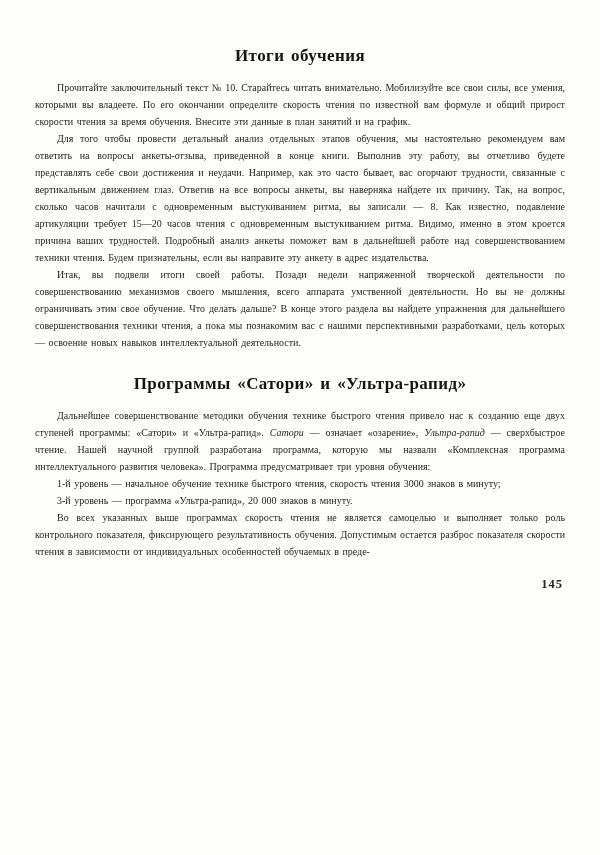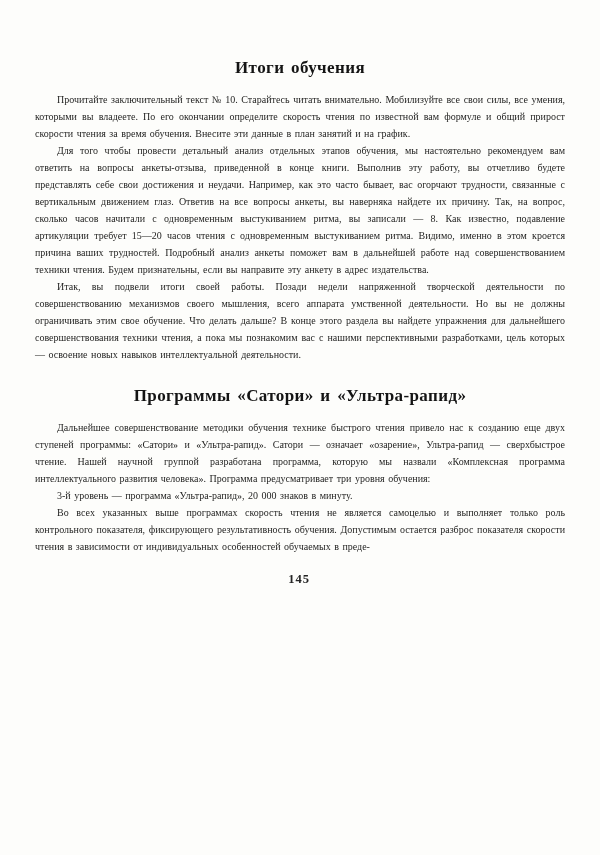--- a/index.html
+++ b/index.html
@@ -6,21 +6,21 @@
   html, body { width: 600px; height: 855px; }
   body {
     background: #fdfdfb;
     font-family: "Liberation Serif", "DejaVu Serif", serif;
     color: #1f1f1e;
     overflow: hidden;
   }
   .page {
     width: 600px;
     height: 855px;
-    padding: 58px 35px 0 35px;
+    padding: 46px 35px 0 35px;
     position: relative;
     background: #fdfdfb;
   }
   .section-heading {
     font-size: 17px;
     font-weight: bold;
     text-align: center;
     letter-spacing: 0.4px;
     word-spacing: 2px;
     color: #141414;
@@ -29,24 +29,24 @@
   .section-2 .section-heading {
     margin-top: 23px;
   }
   .paras p {
     font-size: 10px;
     line-height: 17px;
     text-align: justify;
     text-indent: 22px;
     word-spacing: 1px;
   }
-  .paras p .italic { }
+  .paras p .italic { font-style: italic; }
   .page-footer {
     margin-top: 14px;
-    text-align: center;
+    text-align: right;
     padding-right: 2px;
   }
   .page-number {
     font-size: 12.5px;
     font-weight: bold;
     color: #242424;
     letter-spacing: 1px;
   }
 </style>
 </head>
@@ -60,20 +60,21 @@
         <p><span>Прочитайте заключительный текст № 10. Старайтесь читать внимательно. Мобилизуйте все свои силы, все умения, которыми вы владеете. По его окончании определите скорость чтения по известной вам формуле и общий прирост скорости чтения за время обучения. Внесите эти данные в план занятий и на график.</span></p>
         <p><span>Для того чтобы провести детальный анализ отдельных этапов обучения, мы настоятельно рекомендуем вам ответить на вопросы анкеты-отзыва, приведенной в конце книги. Выполнив эту работу, вы отчетливо будете представлять себе свои достижения и неудачи. Например, как это часто бывает, вас огорчают трудности, связанные с вертикальным движением глаз. Ответив на все вопросы анкеты, вы наверняка найдете их причину. Так, на вопрос, сколько часов начитали с одновременным выстукиванием ритма, вы записали — 8. Как известно, подавление артикуляции требует 15—20 часов чтения с одновременным выстукиванием ритма. Видимо, именно в этом кроется причина ваших трудностей. Подробный анализ анкеты поможет вам в дальнейшей работе над совершенствованием техники чтения. Будем признательны, если вы направите эту анкету в адрес издательства.</span></p>
         <p><span>Итак, вы подвели итоги своей работы. Позади недели напряженной творческой деятельности по совершенствованию механизмов своего мышления, всего аппарата умственной деятельности. Но вы не должны ограничивать этим свое обучение. Что делать дальше? В конце этого раздела вы найдете упражнения для дальнейшего совершенствования техники чтения, а пока мы познакомим вас с нашими перспективными разработками, цель которых — освоение новых навыков интеллектуальной деятельности.</span></p>
       </div>
   </section>
 
   <section class="section-2">
     <h2 class="section-heading">Программы «Сатори» и «Ультра-рапид»</h2>
     <div class="paras">
         <p><span>Дальнейшее совершенствование методики обучения технике быстрого чтения привело нас к созданию еще двух ступеней программы: «Сатори» и «Ультра-рапид». </span><span class="italic">Сатори</span><span> — означает «озарение», </span><span class="italic">Ультра-рапид</span><span> — сверхбыстрое чтение. Нашей научной группой разработана программа, которую мы назвали «Комплексная программа интеллектуального развития человека». Программа предусматривает три уровня обучения:</span></p>
+        <p><span>1-й уровень — начальное обучение технике быстрого чтения, скорость чтения 3000 знаков в минуту;</span></p>
         <p><span>3-й уровень — программа «Ультра-рапид», 20 000 знаков в минуту.</span></p>
         <p><span>Во всех указанных выше программах скорость чтения не является самоцелью и выполняет только роль контрольного показателя, фиксирующего результативность обучения. Допустимым остается разброс показателя скорости чтения в зависимости от индивидуальных особенностей обучаемых в преде-</span></p>
       </div>
   </section>
 
   <footer class="page-footer">
     <span class="page-number">145</span>
   </footer>
 
 </div>

